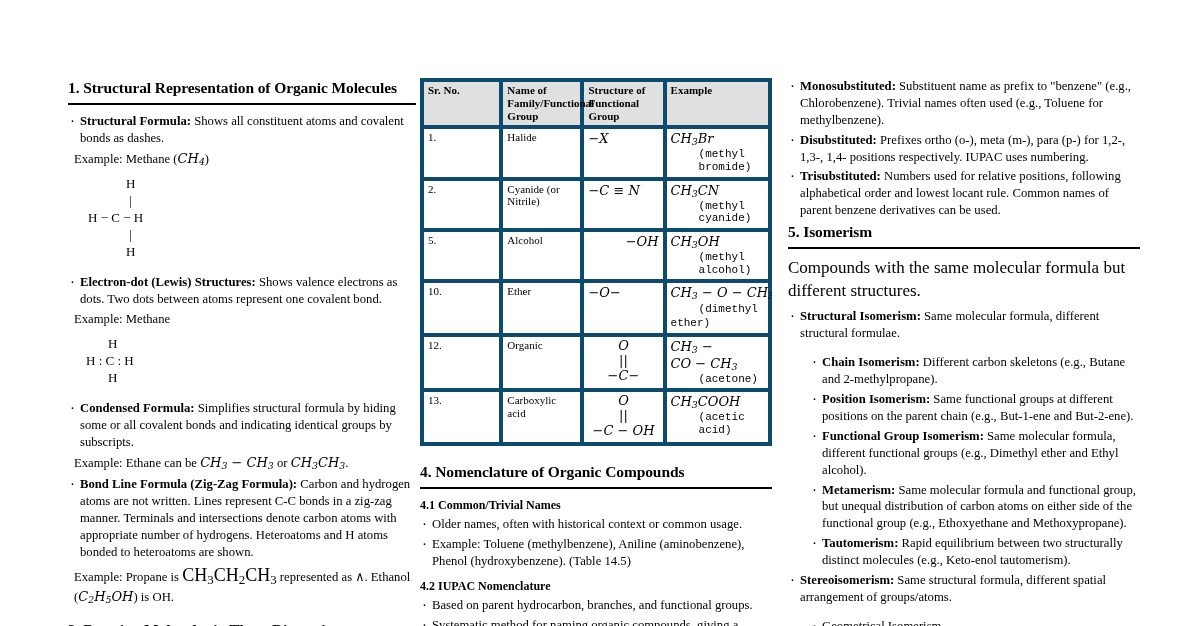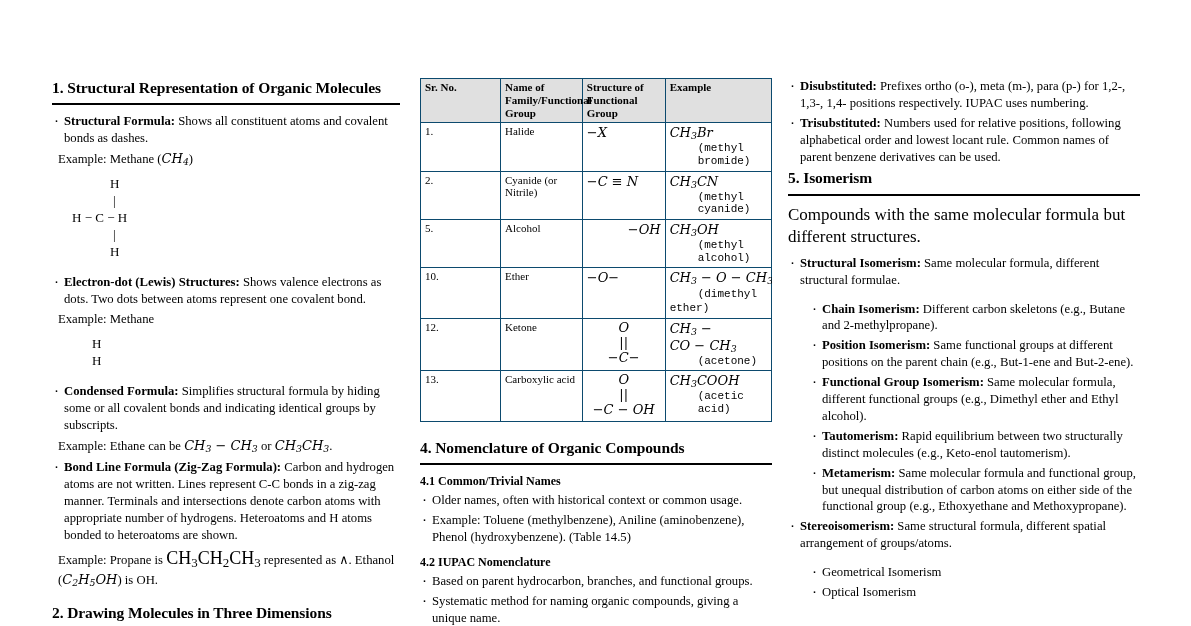--- a/index.html
+++ b/index.html
@@ -19,21 +19,21 @@
     width: 1191px;
     height: 626px;
   }
 
   
   .col {
     position: absolute;
     top: 78px;
     overflow: hidden;
   }
-  .col-left  { left: 52px;  width: 348px; height: 548px; }
+  .col-left  { left: 68px;  width: 348px; height: 548px; }
   .col-mid   { left: 420px; width: 352px; height: 548px; }
   .col-right { left: 788px; width: 352px; height: 548px; }
 
   
   h2.sec {
     font-family: "Liberation Serif", "DejaVu Serif", serif;
     font-size: 15.5px;
     font-weight: bold;
     line-height: 1.3;
     margin: 0 0 5px 0;
@@ -125,21 +125,21 @@
 
   
   table.fg {
     border-collapse: collapse;
     width: 100%;
     table-layout: fixed;
     font-size: 11px;
     background: #ffffff;
   }
   table.fg th, table.fg td {
-    border: 1px solid #0c4a6e;
+    border: 4px solid #0c4a6e;
     vertical-align: top;
     padding: 2px 4px 3px 4px;
     line-height: 1.16;
   }
   table.fg thead th {
     background: #e0e0e0;
     font-weight: bold;
     font-size: 11px;
     text-align: left;
   }
@@ -188,20 +188,21 @@
 
     <ul class="bul">
       <li>
         <span class="b">Electron-dot (Lewis) Structures:</span><span> Shows valence electrons as dots. Two dots between atoms represent one covalent bond.</span>
       </li>
     </ul>
     <div class="indent-note">Example: Methane</div>
 
     <div class="diagram">
       <div class="row" style="padding-left:40px">H</div>
+      <div class="row" style="padding-left:18px">H : C : H</div>
       <div class="row" style="padding-left:40px">H</div>
     </div>
 
     <ul class="bul">
       <li>
         <span class="b">Condensed Formula:</span><span> Simplifies structural formula by hiding some or all covalent bonds and indicating identical groups by subscripts.</span>
       </li>
     </ul>
     <div class="indent-note">
       <span>Example: Ethane can be </span><span class="mj">CH<sub>3</sub> − CH<sub>3</sub></span><span> or </span><span class="mj">CH<sub>3</sub>CH<sub>3</sub></span><span>.</span>
@@ -277,21 +278,21 @@
           <td class="struct" style="text-align:left">
             <span class="mj">−O−</span>
           </td>
           <td>
             <span class="mj">CH<sub>3</sub> − O − CH<sub>3</sub></span>
             <span class="small-note">(dimethyl ether)</span>
           </td>
         </tr>
         <tr>
           <td>12.</td>
-          <td>Ketone</td>
+          <td>Organic</td>
           <td class="struct">
             <div class="stack mj">
               <div class="s-row">O</div>
               <div class="s-row">||</div>
               <div class="s-row">−C−</div>
             </div>
           </td>
           <td>
             <div class="mj">CH<sub>3</sub> −<br>CO − CH<sub>3</sub></div>
             <div class="small-note">(acetone)</div>
@@ -329,20 +330,23 @@
       <li>Based on parent hydrocarbon, branches, and functional groups.</li>
       <li>Systematic method for naming organic compounds, giving a unique name.</li>
 
     </ul>
   </div>
 
   <div class="col col-right">
 
     <ul class="bul">
       <li>
+        <span class="b">Monosubstituted:</span><span> Substituent name as prefix to "benzene" (e.g., Chlorobenzene). Trivial names often used (e.g., Toluene for methylbenzene).</span>
+      </li>
+      <li>
         <span class="b">Disubstituted:</span><span> Prefixes ortho (o-), meta (m-), para (p-) for 1,2-, 1,3-, 1,4- positions respectively. IUPAC uses numbering.</span>
       </li>
       <li>
         <span class="b">Trisubstituted:</span><span> Numbers used for relative positions, following alphabetical order and lowest locant rule. Common names of parent benzene derivatives can be used.</span>
       </li>
     </ul>
 
     <h2 class="sec" style="">5. Isomerism</h2>
     <div class="sec-rule"></div>
 
@@ -355,24 +359,24 @@
           <li>
             <span class="b">Chain Isomerism:</span><span> Different carbon skeletons (e.g., Butane and 2-methylpropane).</span>
           </li>
           <li>
             <span class="b">Position Isomerism:</span><span> Same functional groups at different positions on the parent chain (e.g., But-1-ene and But-2-ene).</span>
           </li>
           <li>
             <span class="b">Functional Group Isomerism:</span><span> Same molecular formula, different functional groups (e.g., Dimethyl ether and Ethyl alcohol).</span>
           </li>
           <li>
+            <span class="b">Metamerism:</span><span> Same molecular formula and functional group, but unequal distribution of carbon atoms on either side of the functional group (e.g., Ethoxyethane and Methoxypropane).</span>
+          </li>
+          <li>
             <span class="b">Tautomerism:</span><span> Rapid equilibrium between two structurally distinct molecules (e.g., Keto-enol tautomerism).</span>
-          </li>
-          <li>
-            <span class="b">Metamerism:</span><span> Same molecular formula and functional group, but unequal distribution of carbon atoms on either side of the functional group (e.g., Ethoxyethane and Methoxypropane).</span>
           </li>
         </ul>
       </li>
       <li>
         <span class="b">Stereoisomerism:</span><span> Same structural formula, different spatial arrangement of groups/atoms.</span>
         <ul class="bul">
           <li>Geometrical Isomerism</li>
           <li>Optical Isomerism</li>
         </ul>
       </li>

